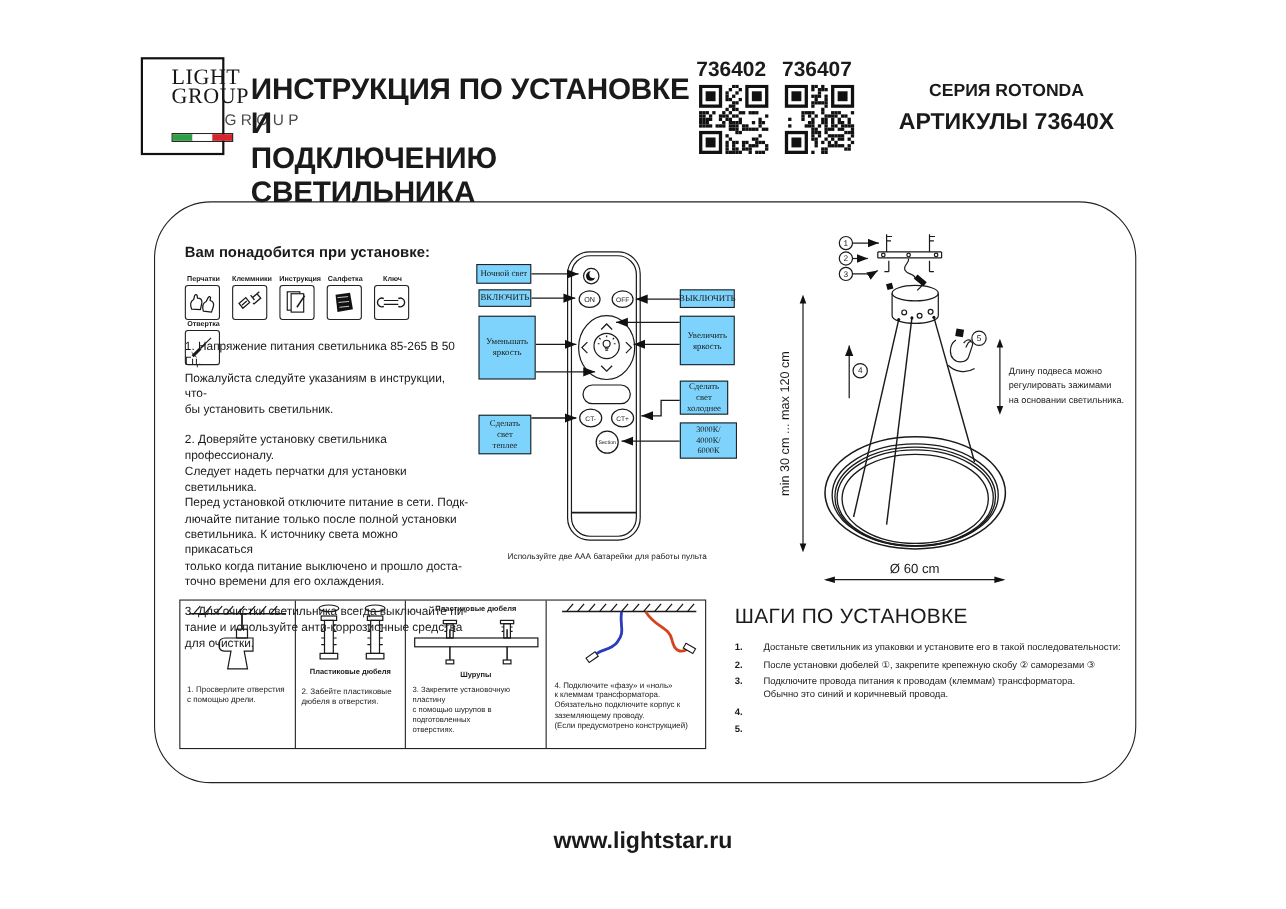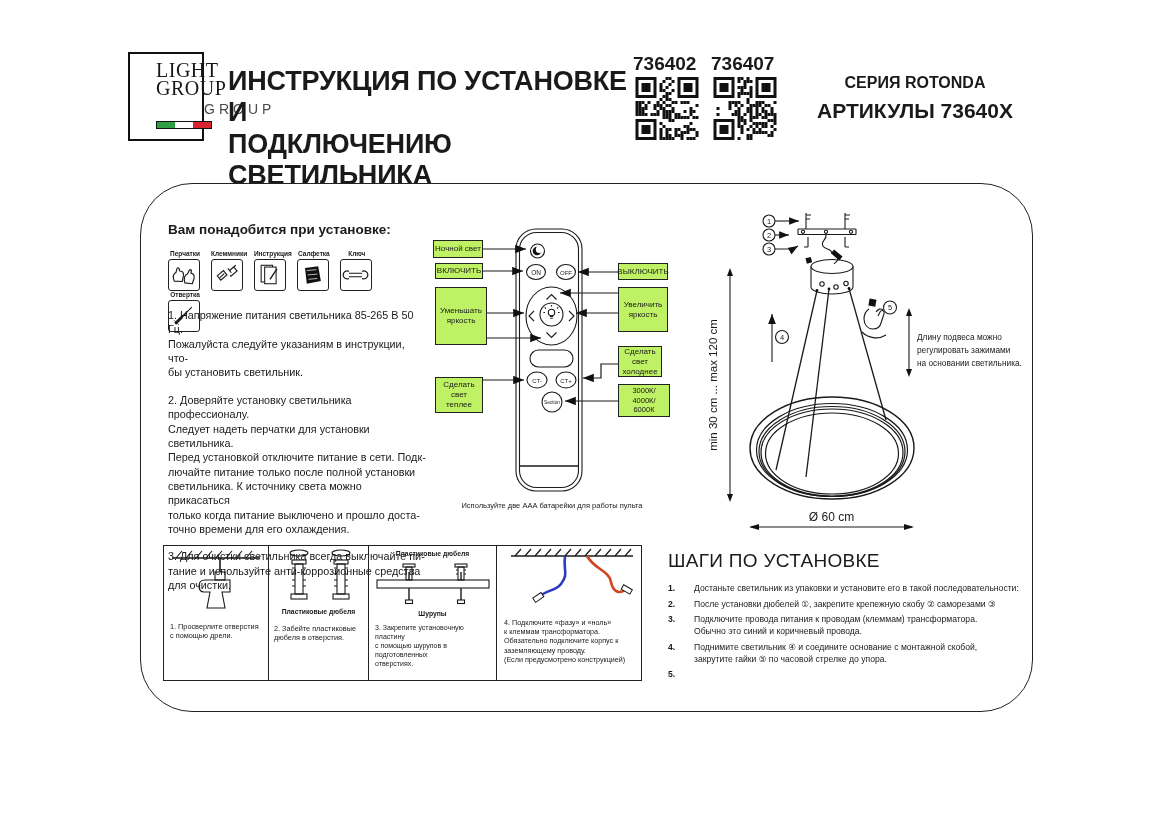--- a/index.html
+++ b/index.html
@@ -13,21 +13,21 @@
   .logo{border:2px solid #111;text-align:center;padding-top:7px;box-sizing:border-box;padding-left:26px;}
   .logo .big{font-family:"Liberation Serif",serif;font-size:20px;line-height:0.92;letter-spacing:0.5px;color:#171717;}
   .logo .grp{font-size:14px;letter-spacing:4px;color:#4a4a4a;margin-top:3px;margin-left:48px;}
   .flag{width:54px;height:6px;border:1px solid #111;margin:4px auto 0;display:flex;}
   .flag div{flex:1;}
   .title{font-size:27px;font-weight:bold;line-height:1.16;letter-spacing:-0.2px;}
   
   .frame{border:1.5px solid #222;border-radius:52px;}
   
   .lbl{border:1px solid #222;display:flex;align-items:center;justify-content:center;
-       text-align:center;font-size:8px;line-height:1.25;background:#bef264;box-sizing:border-box;}
+       text-align:center;font-size:8px;line-height:1.25;background:#7dd3fc;box-sizing:border-box;font-family:Liberation Serif, serif;}
   
   .tool{width:34px;margin-right:4.5px;display:inline-block;vertical-align:top;}
   .tool .tl{font-size:6.5px;font-weight:bold;text-align:center;height:9px;white-space:nowrap;}
   .tool .tb{width:32px;height:32px;border:1.5px solid #222;border-radius:3px;box-sizing:border-box;}
   
   .warn{font-size:10.8px;line-height:1.33;width:258px;margin-bottom:13px;}
   
   .mrow{display:flex;border:1.5px solid #222;box-sizing:border-box;}
   .mbox{position:relative;box-sizing:border-box;}
   .mbox+.mbox{border-left:1.5px solid #222;}
@@ -676,22 +676,21 @@
       <span class="n">2.</span>
       <span class="pre">После установки дюбелей ①, закрепите крепежную скобу ② саморезами ③</span>
     </div>
     <div class="step">
       <span class="n">3.</span>
       <span class="pre">Подключите провода питания к проводам (клеммам) трансформатора.
 Обычно это синий и коричневый провода.</span>
     </div>
     <div class="step">
       <span class="n">4.</span>
-      <span class="pre">Поднимите светильник ④ и соедините основание с монтажной скобой,
-закрутите гайки ⑤ по часовой стрелке до упора.</span>
     </div>
     <div class="step">
       <span class="n">5.</span>
     </div>
   </div>
 
+  <div class="abs b ctr" style="left:0;top:753px;width:100%;font-size:21px;">www.lightstar.ru</div>
 
 </div>
 
 </body></html>

